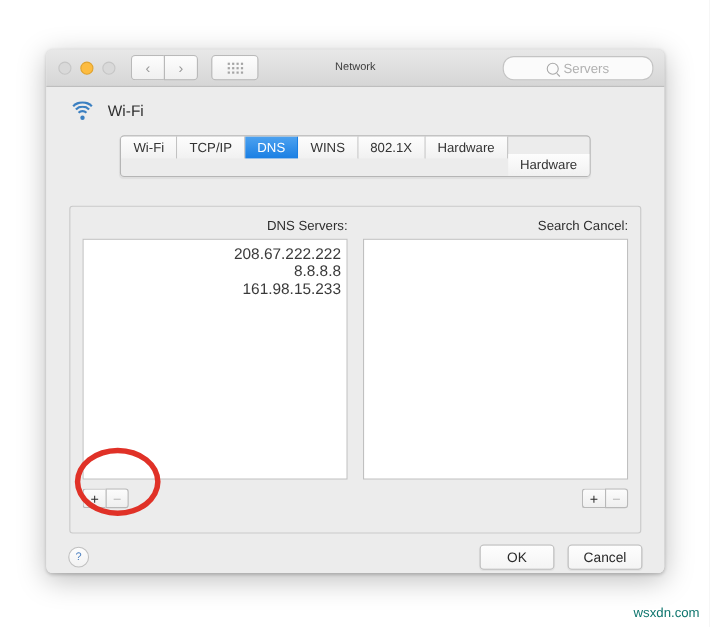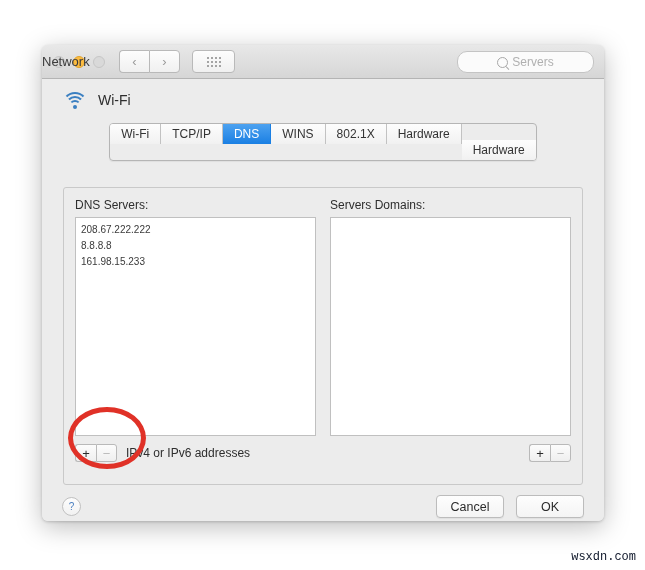--- a/index.html
+++ b/index.html
@@ -94,22 +94,22 @@
     display: block;
     width: 2px;
     height: 2px;
     background: #a4a4a4;
   }
 
   .win-title {
     position: absolute;
     left: 0;
     right: 0;
-    text-align: left;
-    font-size: 13px;
+    text-align: center;
+    font-size: 10px;
     color: #3b3b3b;
     pointer-events: none;
   }
 
   .search-field {
     position: absolute;
     right: 10px;
     top: 6px;
     width: 135px;
     height: 20px;
@@ -227,36 +227,36 @@
     background: #ececec;
     border: 1px solid #c9c9c9;
     border-radius: 3px;
   }
 
   .columns {
     display: flex;
     padding: 10px 11px 0 11px;
     gap: 14px;
   }
-  .col { flex: 1; min-width: 0; }
+  .col { flex: 1; min-width: 0; text-align: right; }
   .col-label {
     font-size: 12px;
     color: #2e2e2e;
     margin-bottom: 5px;
   }
   .listbox {
     background: #ffffff;
     border: 1px solid #c0c0c0;
     height: 219px;
     box-sizing: border-box;
     padding: 4px 0 0 0;
     overflow: hidden;
   }
   .list-item {
-    font-size: 10px;
+    font-size: 14px;
     color: #3a3a3a;
     line-height: 16px;
     padding: 0 5px;
     white-space: nowrap;
   }
 
   
   .btnrow {
     display: flex;
     align-items: center;
@@ -337,22 +337,21 @@
     box-sizing: border-box;
     pointer-events: none;
   }
 
   
   #watermark {
     position: absolute;
     right: 9px;
     bottom: 6px;
     font-size: 12px;
-    color: #0f172a;
-    font-family: Liberation Mono, monospace;
+    color: #0f766e;
   }
 </style>
 </head>
 <body>
 
 <div id="prefs-window">
 
   <div class="titlebar">
 
     <div class="traffic-lights">
@@ -422,50 +421,49 @@
         <div class="col">
           <div class="col-label">DNS Servers:</div>
           <div class="listbox">
             <div class="list-item">208.67.222.222</div>
             <div class="list-item">8.8.8.8</div>
             <div class="list-item">161.98.15.233</div>
           </div>
         </div>
 
         <div class="col">
-          <div class="col-label">Servers Domains:</div>
+          <div class="col-label">Search Cancel:</div>
           <div class="listbox"></div>
         </div>
 
       </div>
 
       <div class="btnrow">
 
         <span class="pm-group">
           <span class="pm plus">+</span>
           <span class="pm minus">−</span>
         </span>
 
-        <span class="hint">IPv4 or IPv6 addresses</span>
 
         <span class="spacer"></span>
 
         <span class="pm-group">
           <span class="pm plus">+</span>
           <span class="pm minus">−</span>
         </span>
 
       </div>
     </div>
 
     <div class="footer">
       <span class="help-btn">?</span>
       <span class="spacer"></span>
+      <span class="push-btn">OK</span>
       <span class="push-btn">Cancel</span>
-      <span class="push-btn">OK</span>
     </div>
 
   </div>
 </div>
 
 <div id="annotation-circle"></div>
 
 <div id="watermark">wsxdn.com</div>
 
 </body></html>

